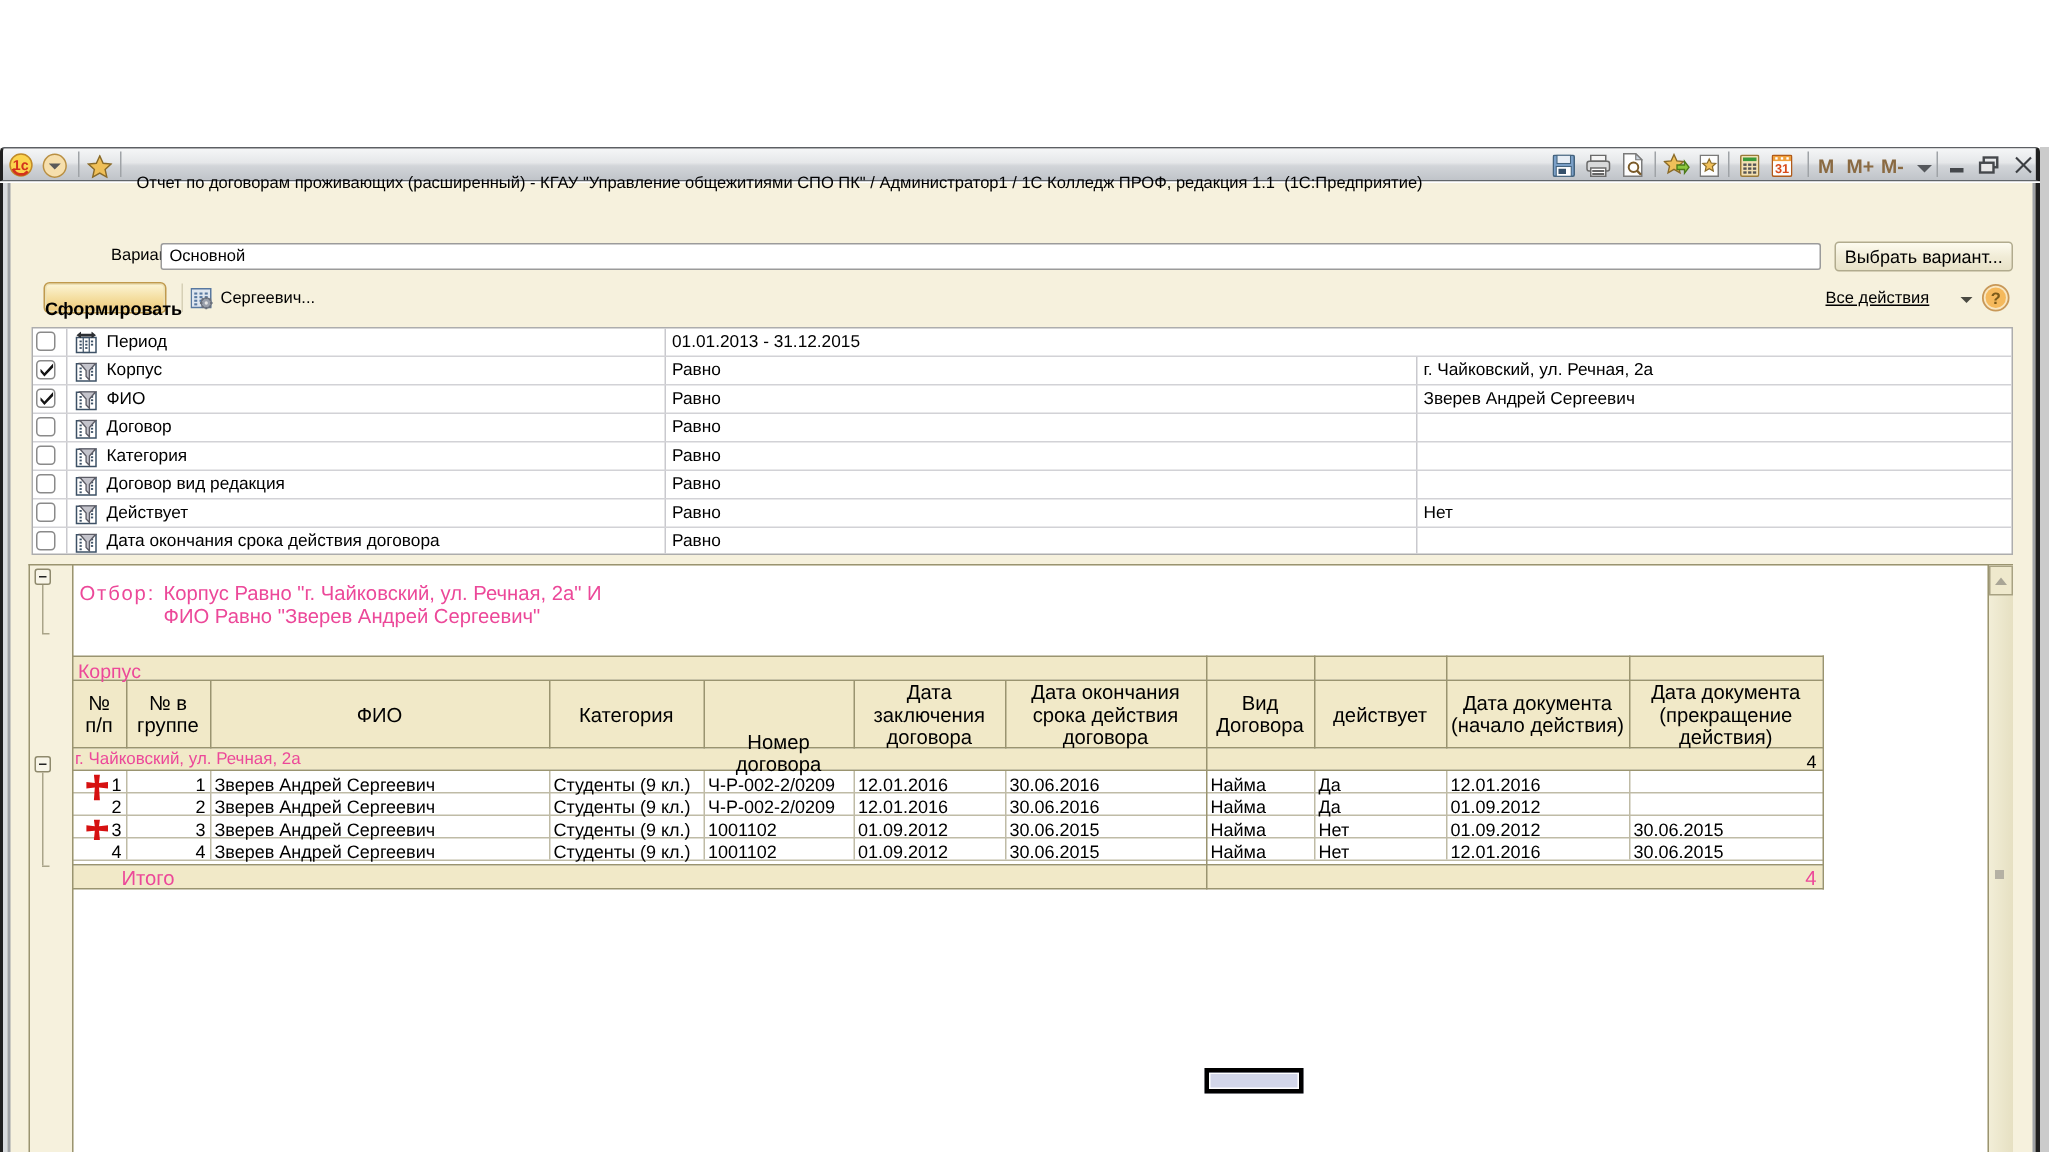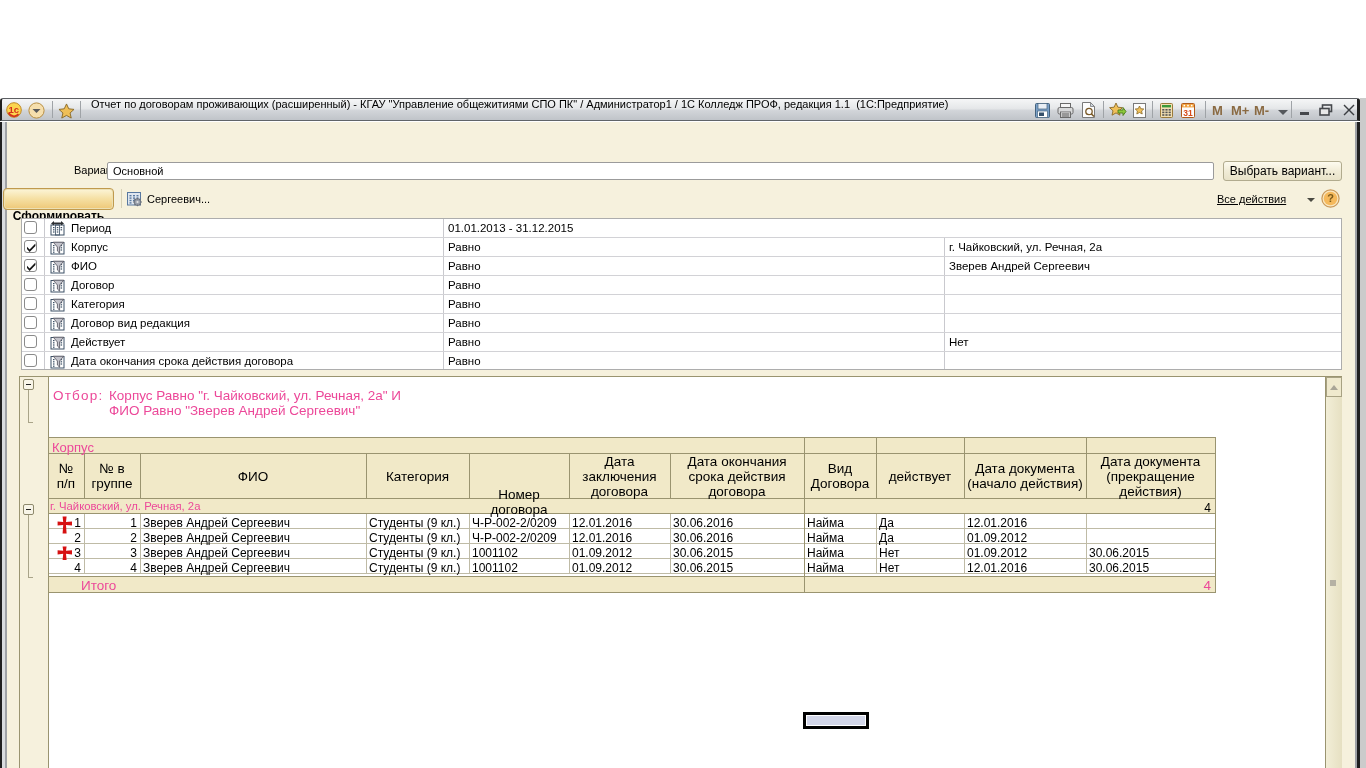--- a/index.html
+++ b/index.html
@@ -16,32 +16,32 @@
   #content { position:absolute; left:0; top:122px; width:1360px; height:646px; background:#f6f1dd; }
   #bevL1 { position:absolute; left:0; top:122px; width:2px; height:646px; background:#1f1f1f; }
   #bevL2 { position:absolute; left:2px; top:122px; width:3px; height:646px; background:#d8dbde; }
   #bevL3 { position:absolute; left:5px; top:122px; width:2px; height:646px; background:#9ea1a5; }
   #bevR1 { position:absolute; left:1355px; top:122px; width:2px; height:646px; background:#9ea1a5; }
   #bevR2 { position:absolute; left:1357px; top:122px; width:3px; height:646px; background:#1f1f1f; }
   #pgR   { position:absolute; left:1360px; top:98px; width:6px; height:670px; background:#cbcbcb; }
 
   .tsep { position:absolute; top:101px; width:1px; height:17px; background:#9fa3a7; }
   .mm { top:103px; font-size:13px; font-weight:bold; color:#8a6a42; }
-  #ttext { position:absolute; left:91px; top:98px; font-size:11px; color:#000; white-space:nowrap;text-align:center; }
+  #ttext { position:absolute; left:91px; top:116px; font-size:11px; color:#000; white-space:nowrap;text-align:center; }
 
   
   h1.rep { position:absolute; left:18px; top:128px; font-size:18px; letter-spacing:-0.4px; font-weight:bold; color:#bd8e00; }
   .lbl { position:absolute; font-size:11px; color:#000; white-space:nowrap; }
   #vinput { position:absolute; left:107px; top:162px; width:1107px; height:18px; background:#fff;
     border:1px solid #9b9b9b; border-radius:2px; font-size:11px; padding:2px 0 0 5px; color:#000; }
   .btn { position:absolute; font-size:12px; color:#000; text-align:center;
     border:1px solid #b1ab8e; border-radius:3px;
     background:linear-gradient(#fdfbef, #f1ecd7 50%, #e8e2c8); }
   #btnvar { left:1223px; top:161px; width:119px; height:20px; padding-top:2px; }
-  #btnform { left:3px; top:188px; width:111px; height:21px; padding-top:20px; font-weight:bold;
+  #btnform { left:29px; top:188px; width:82px; height:21px; padding-top:10px; font-weight:bold;
     border:1px solid #c09a4d; border-radius:4px;
     background:linear-gradient(#fcf5d8, #f5dfa2 50%, #eec878);
     box-shadow:0 0 0 1px #ece0b4 inset; }
 
   
   #ftable { position:absolute; left:21px; top:218px; width:1321px; height:152px;
     background:#ffffff; border:1px solid #adadad; }
   .frow { position:absolute; left:0; width:1319px; height:19px; border-bottom:1px solid #d2d2d6; }
   .fv { position:absolute; top:0; width:1px; height:150px; background:#c9c9ce; }
   .ftext { position:absolute; top:2.5px; font-size:11.5px; color:#000; white-space:nowrap; }

